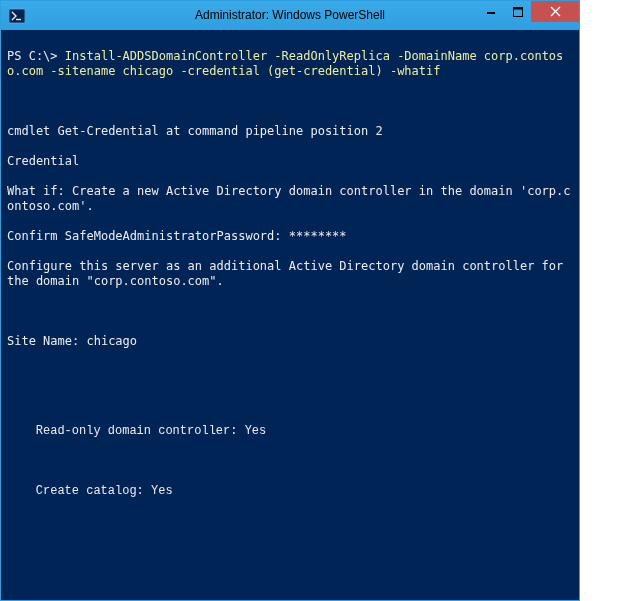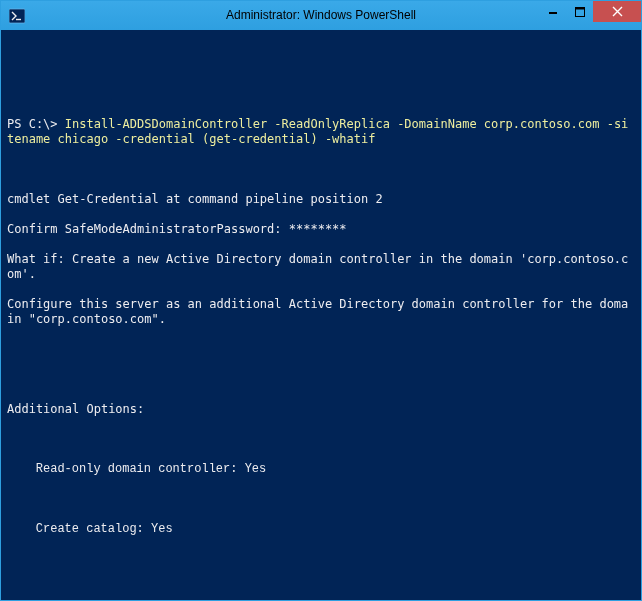--- a/index.html
+++ b/index.html
@@ -8,27 +8,26 @@
       box-sizing: border-box;
     }
     body {
       width: 642px;
       height: 601px;
       font-family: "Segoe UI", Tahoma, sans-serif;
       background: #fff;
       overflow: hidden;
     }
     .window {
-      width: 642px;
+      width: 580px;
       height: 601px;
       border: 1px solid #2e9fe0;
       display: flex;
       flex-direction: column;
       background: #012456;
-      gap: 24px;
     }
     .titlebar {
       height: 29px;
       background: linear-gradient(180deg, #3aa9e8 0%, #2e9fe0 100%);
       display: flex;
       align-items: center;
       position: relative;
       flex-shrink: 0;
     }
     .titlebar-icon {
@@ -91,21 +90,20 @@
       padding: 4px 6px 2px 6px;
       font-family: Consolas, "Lucida Console", monospace;
       font-size: 12px;
       line-height: 15px;
       color: #eeedf0;
       overflow-x: hidden;
       overflow-y: auto;
       position: relative;
       white-space: pre-wrap;
       word-break: break-all;
-      margin-top: 44px;
     }
     .terminal::-webkit-scrollbar {
       width: 17px;
     }
     .terminal::-webkit-scrollbar-track {
       background: #e8e8e8;
     }
     .terminal::-webkit-scrollbar-thumb {
       background: #cdcdcd;
       border: 1px solid #a8a8a8;
@@ -162,26 +160,27 @@
             <path d="M1 1 L10 10 M10 1 L1 10" stroke="#fff" stroke-width="1.4"></path>
           </svg>
       </button>
     </div>
   </div>
 
   <div class="terminal">
 <span class="line"><span class="prompt">PS C:\&gt;</span> <span class="yellow cmd-line">Install-ADDSDomainController -ReadOnlyReplica -DomainName corp.contoso.com -sitename chicago -credential (get-credential) -whatif</span></span>
 <span class="line"></span>
 <span class="line">cmdlet Get-Credential at command pipeline position 2</span>
+<span class="line">Credential</span>
+<span class="line wrapped">What if: Create a new Active Directory domain controller in the domain 'corp.contoso.com'.</span>
 <span class="line">Confirm SafeModeAdministratorPassword: ********</span>
-<span class="line wrapped">What if: Create a new Active Directory domain controller in the domain 'corp.contoso.com'.</span>
 <span class="line wrapped">Configure this server as an additional Active Directory domain controller for the domain "corp.contoso.com".</span>
 <span class="line"></span>
-<span class="line"></span>
-<span class="line">Additional Options:</span>
+<span class="line">Site Name: chicago</span>
+<span class="line"></span>
 <span class="line"></span>
 <span class="line indent">Read-only domain controller: Yes</span>
 <span class="line"></span>
 <span class="line indent">Create catalog: Yes</span>
 
 
 
 
 
 

